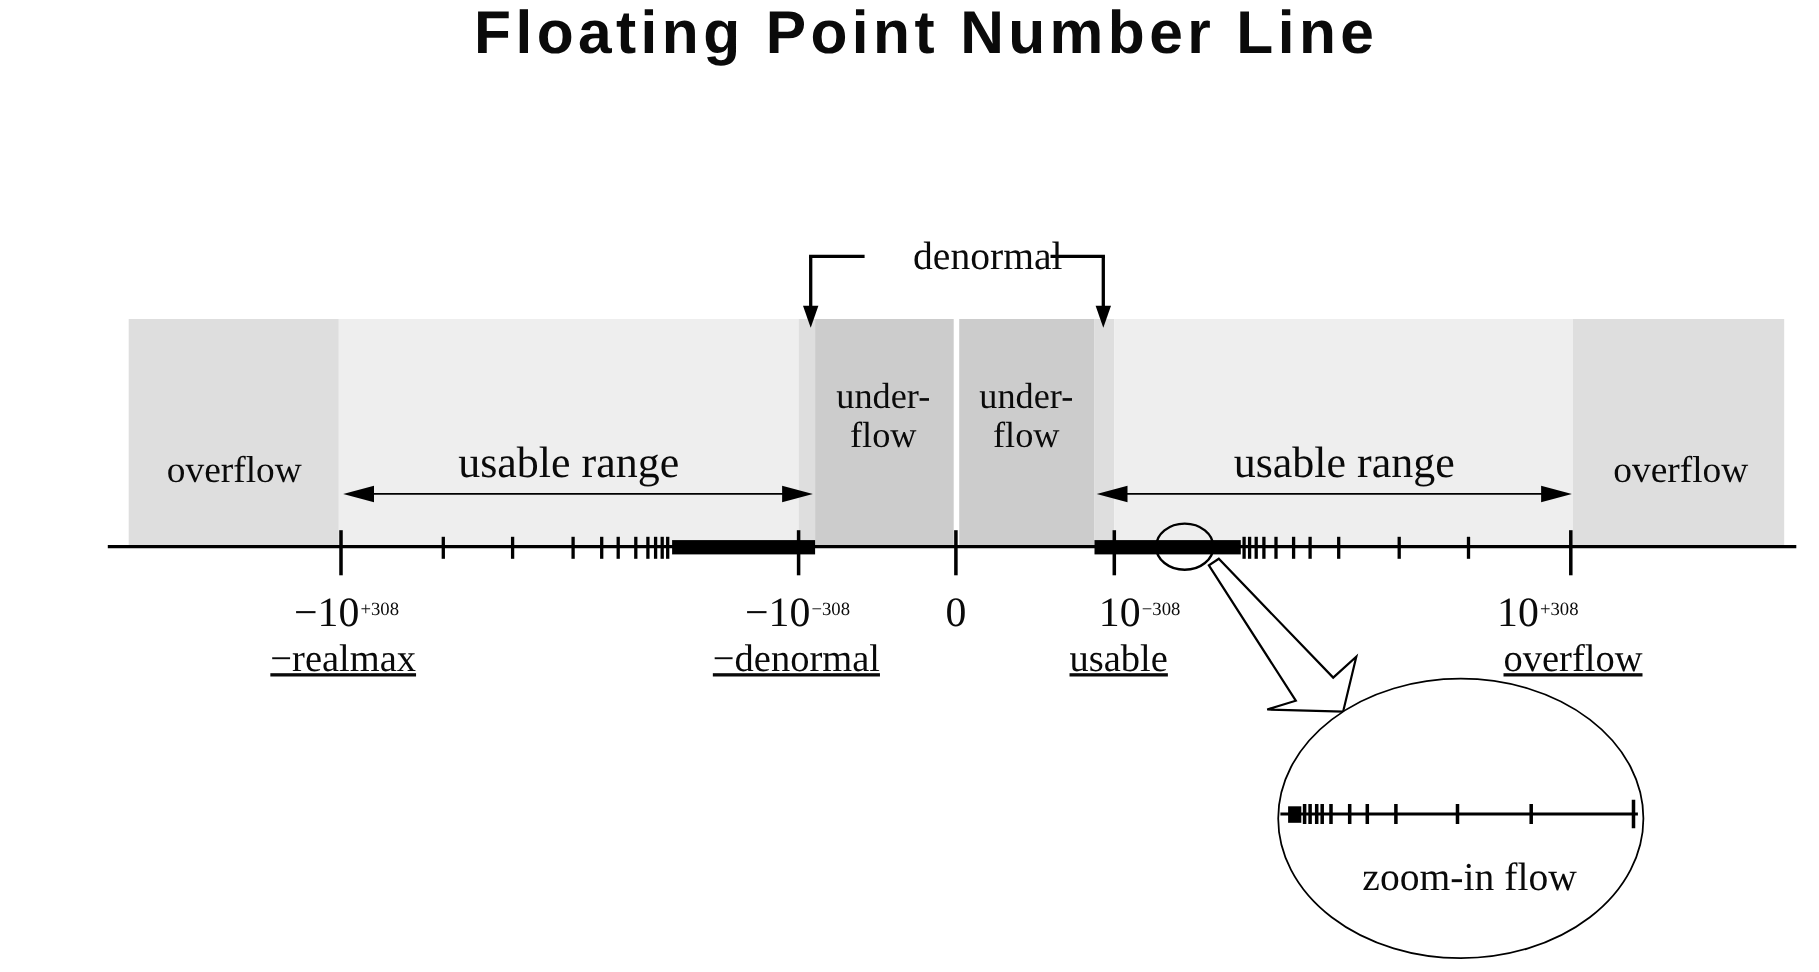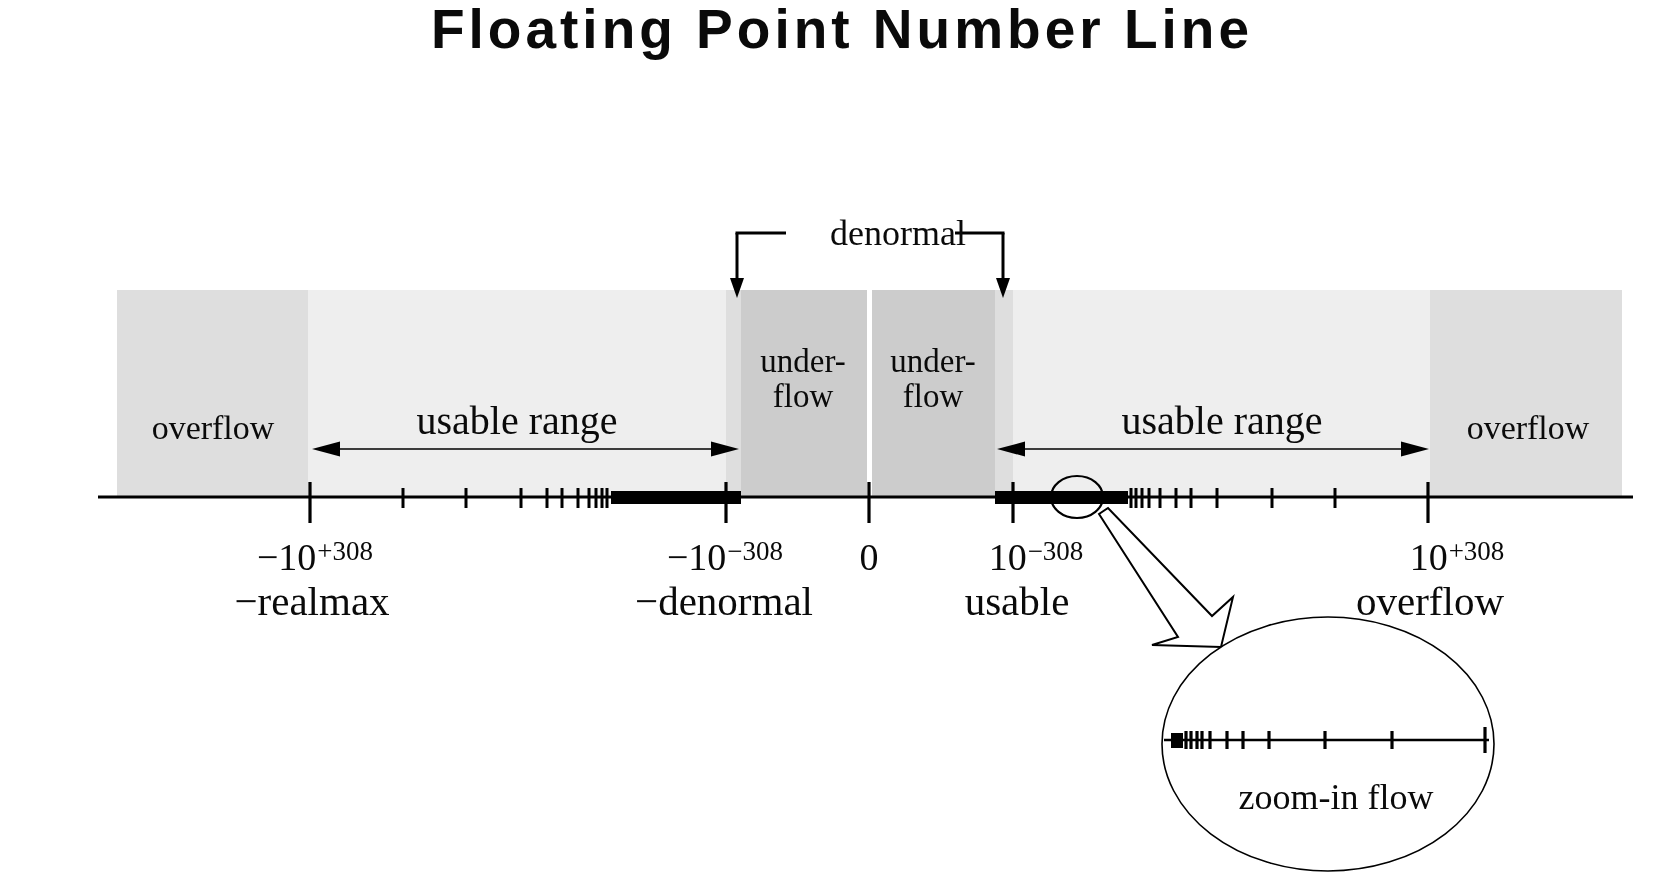--- a/index.html
+++ b/index.html
@@ -12,23 +12,23 @@
   #overlay{position:absolute;left:0;top:0;}
   .rlabel{position:absolute;transform:translate(-50%,-50%);white-space:nowrap;
           text-align:center;line-height:1.06;}
   .lbl-overflow{font-size:34px;}
   .lbl-usable{font-size:40px;}
   .lbl-underflow{font-size:33px;}
   .lbl-denormal{font-size:36px;}
   .lbl-zoomview{font-size:36px;}
   .axis-label{position:absolute;top:538px;transform:translateX(-50%);
               font-size:38px;line-height:1;white-space:nowrap;}
-  .axis-label .sup{position:relative;top:-10px;font-size:27px;margin-left:1px;}
+  .axis-label .sup{position:relative;top:-10px;font-size:17px;margin-left:1px;}
   .name-label{position:absolute;top:581px;transform:translateX(-50%);
-              font-size:41px;line-height:1;white-space:nowrap;}
+              font-size:35px;line-height:1;white-space:nowrap;text-decoration:underline;}
 </style>
 </head>
 <body>
 
 <div class="stage">
 
   <div class="title">Floating Point Number Line</div>
 
   <div id="boxes">
       <div class="region-box" style="left: 117px; top: 290px; width: 191px; height: 207px; background: rgb(222, 222, 222);"></div>
@@ -118,21 +118,21 @@
 
   <div class="rlabel lbl-usable" style="left:1222px;top:421px;">usable range</div>
 
   <div class="rlabel lbl-overflow" style="left:1528px;top:428px;">overflow</div>
 
   <div id="axis-labels">
       <div class="axis-label" style="left: 315px;"><span>−10</span><span class="sup">+308</span></div>
       <div class="axis-label" style="left: 725px;"><span>−10</span><span class="sup">−308</span></div>
       <div class="axis-label" style="left: 869px;"><span>0</span></div>
       <div class="axis-label" style="left: 1036px;"><span>10</span><span class="sup">−308</span></div>
-      <div class="axis-label" style="left: 1457px;"><span>10</span><span class="sup">+308</span></div>
+      <div class="axis-label" style="left: 1398px;"><span>10</span><span class="sup">+308</span></div>
       <div class="name-label" style="left: 312px;">−realmax</div>
       <div class="name-label" style="left: 724px;">−denormal</div>
       <div class="name-label" style="left: 1017px;">usable</div>
       <div class="name-label" style="left: 1430px;">overflow</div>
     </div>
 
   <div class="rlabel lbl-zoomview" style="left:1336px;top:797px;">zoom-in flow</div>
 
 </div>
 

